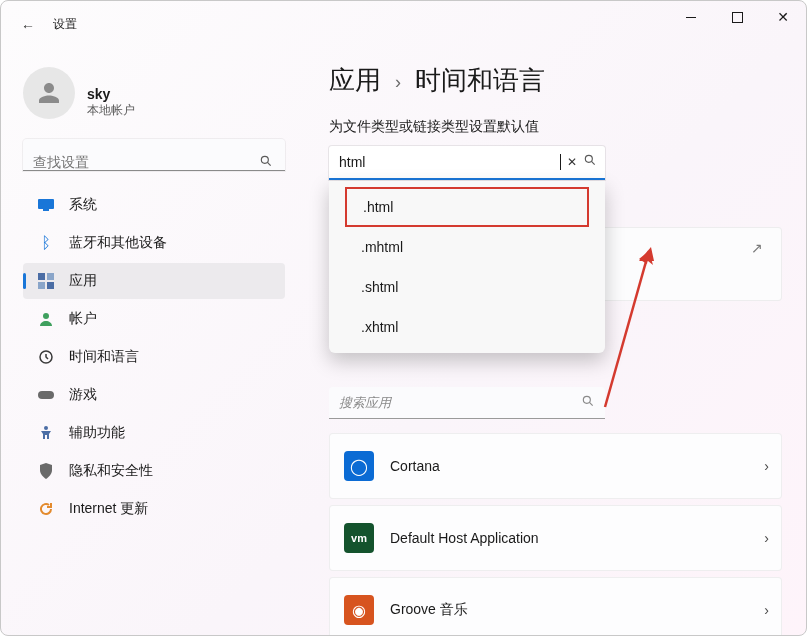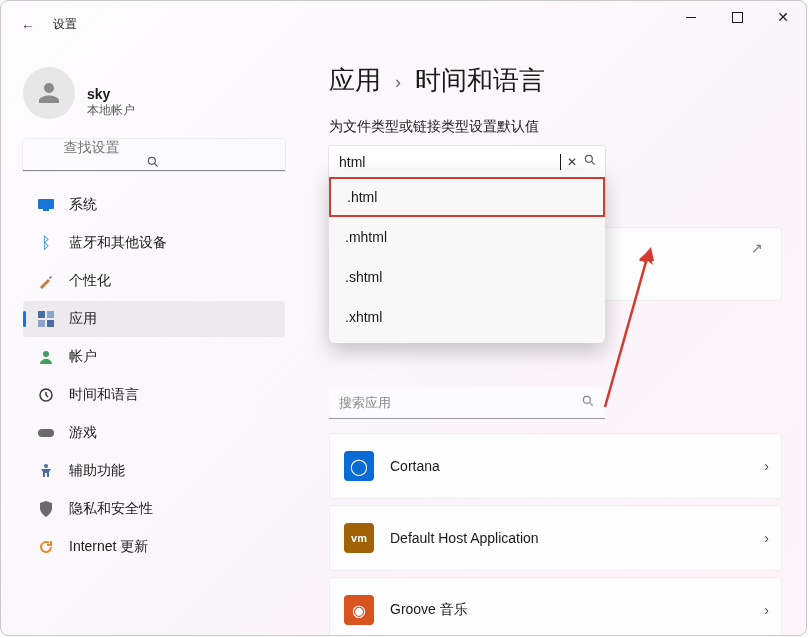--- a/index.html
+++ b/index.html
@@ -15,44 +15,44 @@
   .win-controls .max::before{content:"";width:9px;height:9px;border:1px solid #1a1a1a;}
   .win-controls .close{font-size:14px;}
   .body{display:flex;height:calc(100% - 46px);}
   
   .sidebar{width:300px;padding:20px 10px 0 16px;overflow:hidden;}
   .account{display:flex;align-items:flex-end;gap:12px;margin:0 0 20px 6px;}
   .avatar{width:52px;height:52px;border-radius:50%;background:#e7e7e7;display:flex;align-items:center;justify-content:center;}
   .avatar svg{width:30px;height:30px;fill:#8b8b8b;}
   .acct-name{font-size:14px;font-weight:600;color:#1a1a1a;}
   .acct-sub{font-size:12px;color:#5a5a5a;}
-  .searchbox{margin:0 6px 16px 6px;height:32px;border-bottom:1px solid #8a8a8a;background:#fbfbfd;border-radius:4px 4px 0 0;display:flex;align-items:center;padding:0 10px;box-shadow:0 0 0 1px rgba(0,0,0,.05);flex-direction:column;}
+  .searchbox{margin:0 6px 16px 6px;height:32px;border-bottom:1px solid #8a8a8a;background:#fbfbfd;border-radius:4px 4px 0 0;display:flex;align-items:flex-end;padding:0 10px;box-shadow:0 0 0 1px rgba(0,0,0,.05);}
   .searchbox input{flex:1;border:none;outline:none;background:transparent;font-size:14px;color:#5b5b5b;}
   .searchbox .sicon{width:16px;height:16px;}
   .nav{list-style:none;}
   .nav li{height:36px;display:flex;align-items:center;gap:14px;padding:0 10px 0 14px;border-radius:4px;font-size:14px;color:#1a1a1a;margin:2px 6px;cursor:default;position:relative;}
   .nav li.selected{background:#eceaed;}
   .nav li.selected::before{content:"";position:absolute;left:0;top:10px;bottom:10px;width:3px;background:#1976d8;border-radius:2px;}
   .nav .ni{width:18px;height:18px;display:flex;align-items:center;justify-content:center;font-size:14px;}
   
   .main{flex:1;padding:16px 24px 0 28px;position:relative;overflow:hidden;}
   .crumb{display:flex;align-items:center;gap:14px;font-size:26px;color:#1a1a1a;margin-bottom:20px;}
   .crumb .sep{color:#6a6a6a;font-size:18px;margin-top:4px;}
   .section-label{font-size:14px;color:#1a1a1a;margin-bottom:10px;}
   .typesearch{width:276px;height:34px;border:none;border-bottom:2px solid #1976d8;background:#fff;display:flex;align-items:center;padding:0 8px 0 10px;box-shadow:0 0 0 1px rgba(0,0,0,.08);border-radius:3px 3px 0 0;}
   .typesearch input{flex:1;border:none;outline:none;font-size:14px;color:#1a1a1a;}
   .typesearch .caret{width:1px;height:16px;background:#1a1a1a;margin-left:-2px;animation:blink 1s steps(1) infinite;}
   @keyframes blink{50%{opacity:0;}}
   .typesearch .clear{font-size:12px;color:#333;padding:0 6px;cursor:default;}
-  .dropdown{position:absolute;left:28px;top:124px;width:276px;background:#f8f8f8;border-radius:0 0 6px 6px;box-shadow:0 8px 20px rgba(0,0,0,.22);padding:6px 0;z-index:5;}
+  .dropdown{position:absolute;left:28px;top:134px;width:276px;background:#f8f8f8;border-radius:0 0 6px 6px;box-shadow:0 8px 20px rgba(0,0,0,.22);padding:6px 16px;z-index:5;}
   .dropdown .opt{height:40px;display:flex;align-items:center;padding:0 16px;font-size:14px;color:#1a1a1a;cursor:default;}
   .dropdown .opt.first{border:2px solid #d43a2f;}
   .behind-card{position:absolute;left:28px;top:180px;right:24px;height:74px;background:#fcfcfd;border-radius:4px;border:1px solid rgba(0,0,0,.06);z-index:1;}
   .behind-card .ext{position:absolute;right:14px;top:12px;width:16px;height:16px;color:#7a7a7a;font-size:14px;}
-  .hidden-search{position:absolute;left:28px;top:340px;width:276px;height:32px;border-bottom:1px solid #9a9a9a;background:#fbfbfd;border-radius:4px 4px 0 0;display:flex;align-items:center;padding:0 10px;font-size:13px;color:#8a8a8a;z-index:1;}
+  .hidden-search{position:absolute;left:28px;top:340px;width:276px;height:32px;border-bottom:1px solid #9a9a9a;background:#fbfbfd;border-radius:4px 4px 0 0;display:flex;align-items:center;padding:0 10px;font-size:13px;color:#8a8a8a;z-index:1;font-style:italic;}
   .hidden-search .sicon{margin-left:auto;}
   .app-list{position:absolute;left:28px;right:24px;top:386px;}
   .app-card{height:66px;background:#fdfdfe;border:1px solid rgba(0,0,0,.06);border-radius:4px;margin-bottom:6px;display:flex;align-items:center;padding:0 12px 0 14px;gap:16px;}
   .app-card .aicon{width:30px;height:30px;border-radius:4px;display:flex;align-items:center;justify-content:center;font-size:16px;color:#fff;}
   .app-card .aname{flex:1;font-size:14px;color:#1a1a1a;}
   .app-card .chev{color:#4a4a4a;font-size:14px;}
   .sicon svg,.chev svg{width:14px;height:14px;}
   
   .arrow{position:absolute;left:298px;top:192px;width:60px;height:170px;z-index:10;pointer-events:none;}
 </style>
@@ -99,29 +99,20 @@
               </svg>
             </span>
             <span>系统</span>
           </li>
           <li>
             <span class="ni">
               <span style="color:#1976d8;font-size:16px">ᛒ</span>
             </span>
             <span>蓝牙和其他设备</span>
           </li>
-          <li>
-            <span class="ni">
-              <svg width="16" height="16" viewBox="0 0 16 16">
-                <path d="M2 14l8-8 2 2-8 8z" fill="#c77a3a"></path>
-                <path d="M11 5l2-2 1 1-2 2z" fill="#4b6da5"></path>
-              </svg>
-            </span>
-            <span>个性化</span>
-          </li>
           <li class="selected">
             <span class="ni">
               <svg width="16" height="16">
                 <rect width="7" height="7" fill="#4b6da5"></rect>
                 <rect x="9" width="7" height="7" fill="#8aa5c9"></rect>
                 <rect y="9" width="7" height="7" fill="#8aa5c9"></rect>
                 <rect x="9" y="9" width="7" height="7" fill="#4b6da5"></rect>
               </svg>
             </span>
             <span>应用</span>
@@ -221,21 +212,21 @@
       <div class="app-list" id="apps">
           <div class="app-card">
             <span class="aicon">
               <span style="background:#0b6bd4;width:30px;height:30px;border-radius:4px;display:flex;align-items:center;justify-content:center;color:#fff">◯</span>
             </span>
             <span class="aname">Cortana</span>
             <span class="chev">›</span>
           </div>
           <div class="app-card">
             <span class="aicon">
-              <span style="background:#a16207;border-radius:4px;width:30px;height:30px;display:flex;align-items:center;justify-content:center;font-size:11px;font-weight:bold;color:#fff">vm</span>
+              <span style="background:#14532d;border-radius:4px;width:30px;height:30px;display:flex;align-items:center;justify-content:center;font-size:11px;font-weight:bold;color:#fff">vm</span>
             </span>
             <span class="aname">Default Host Application</span>
             <span class="chev">›</span>
           </div>
           <div class="app-card">
             <span class="aicon">
               <span style="background:#d7541f;width:30px;height:30px;border-radius:4px;display:flex;align-items:center;justify-content:center;color:#fff">◉</span>
             </span>
             <span class="aname">Groove 音乐</span>
             <span class="chev">›</span>

